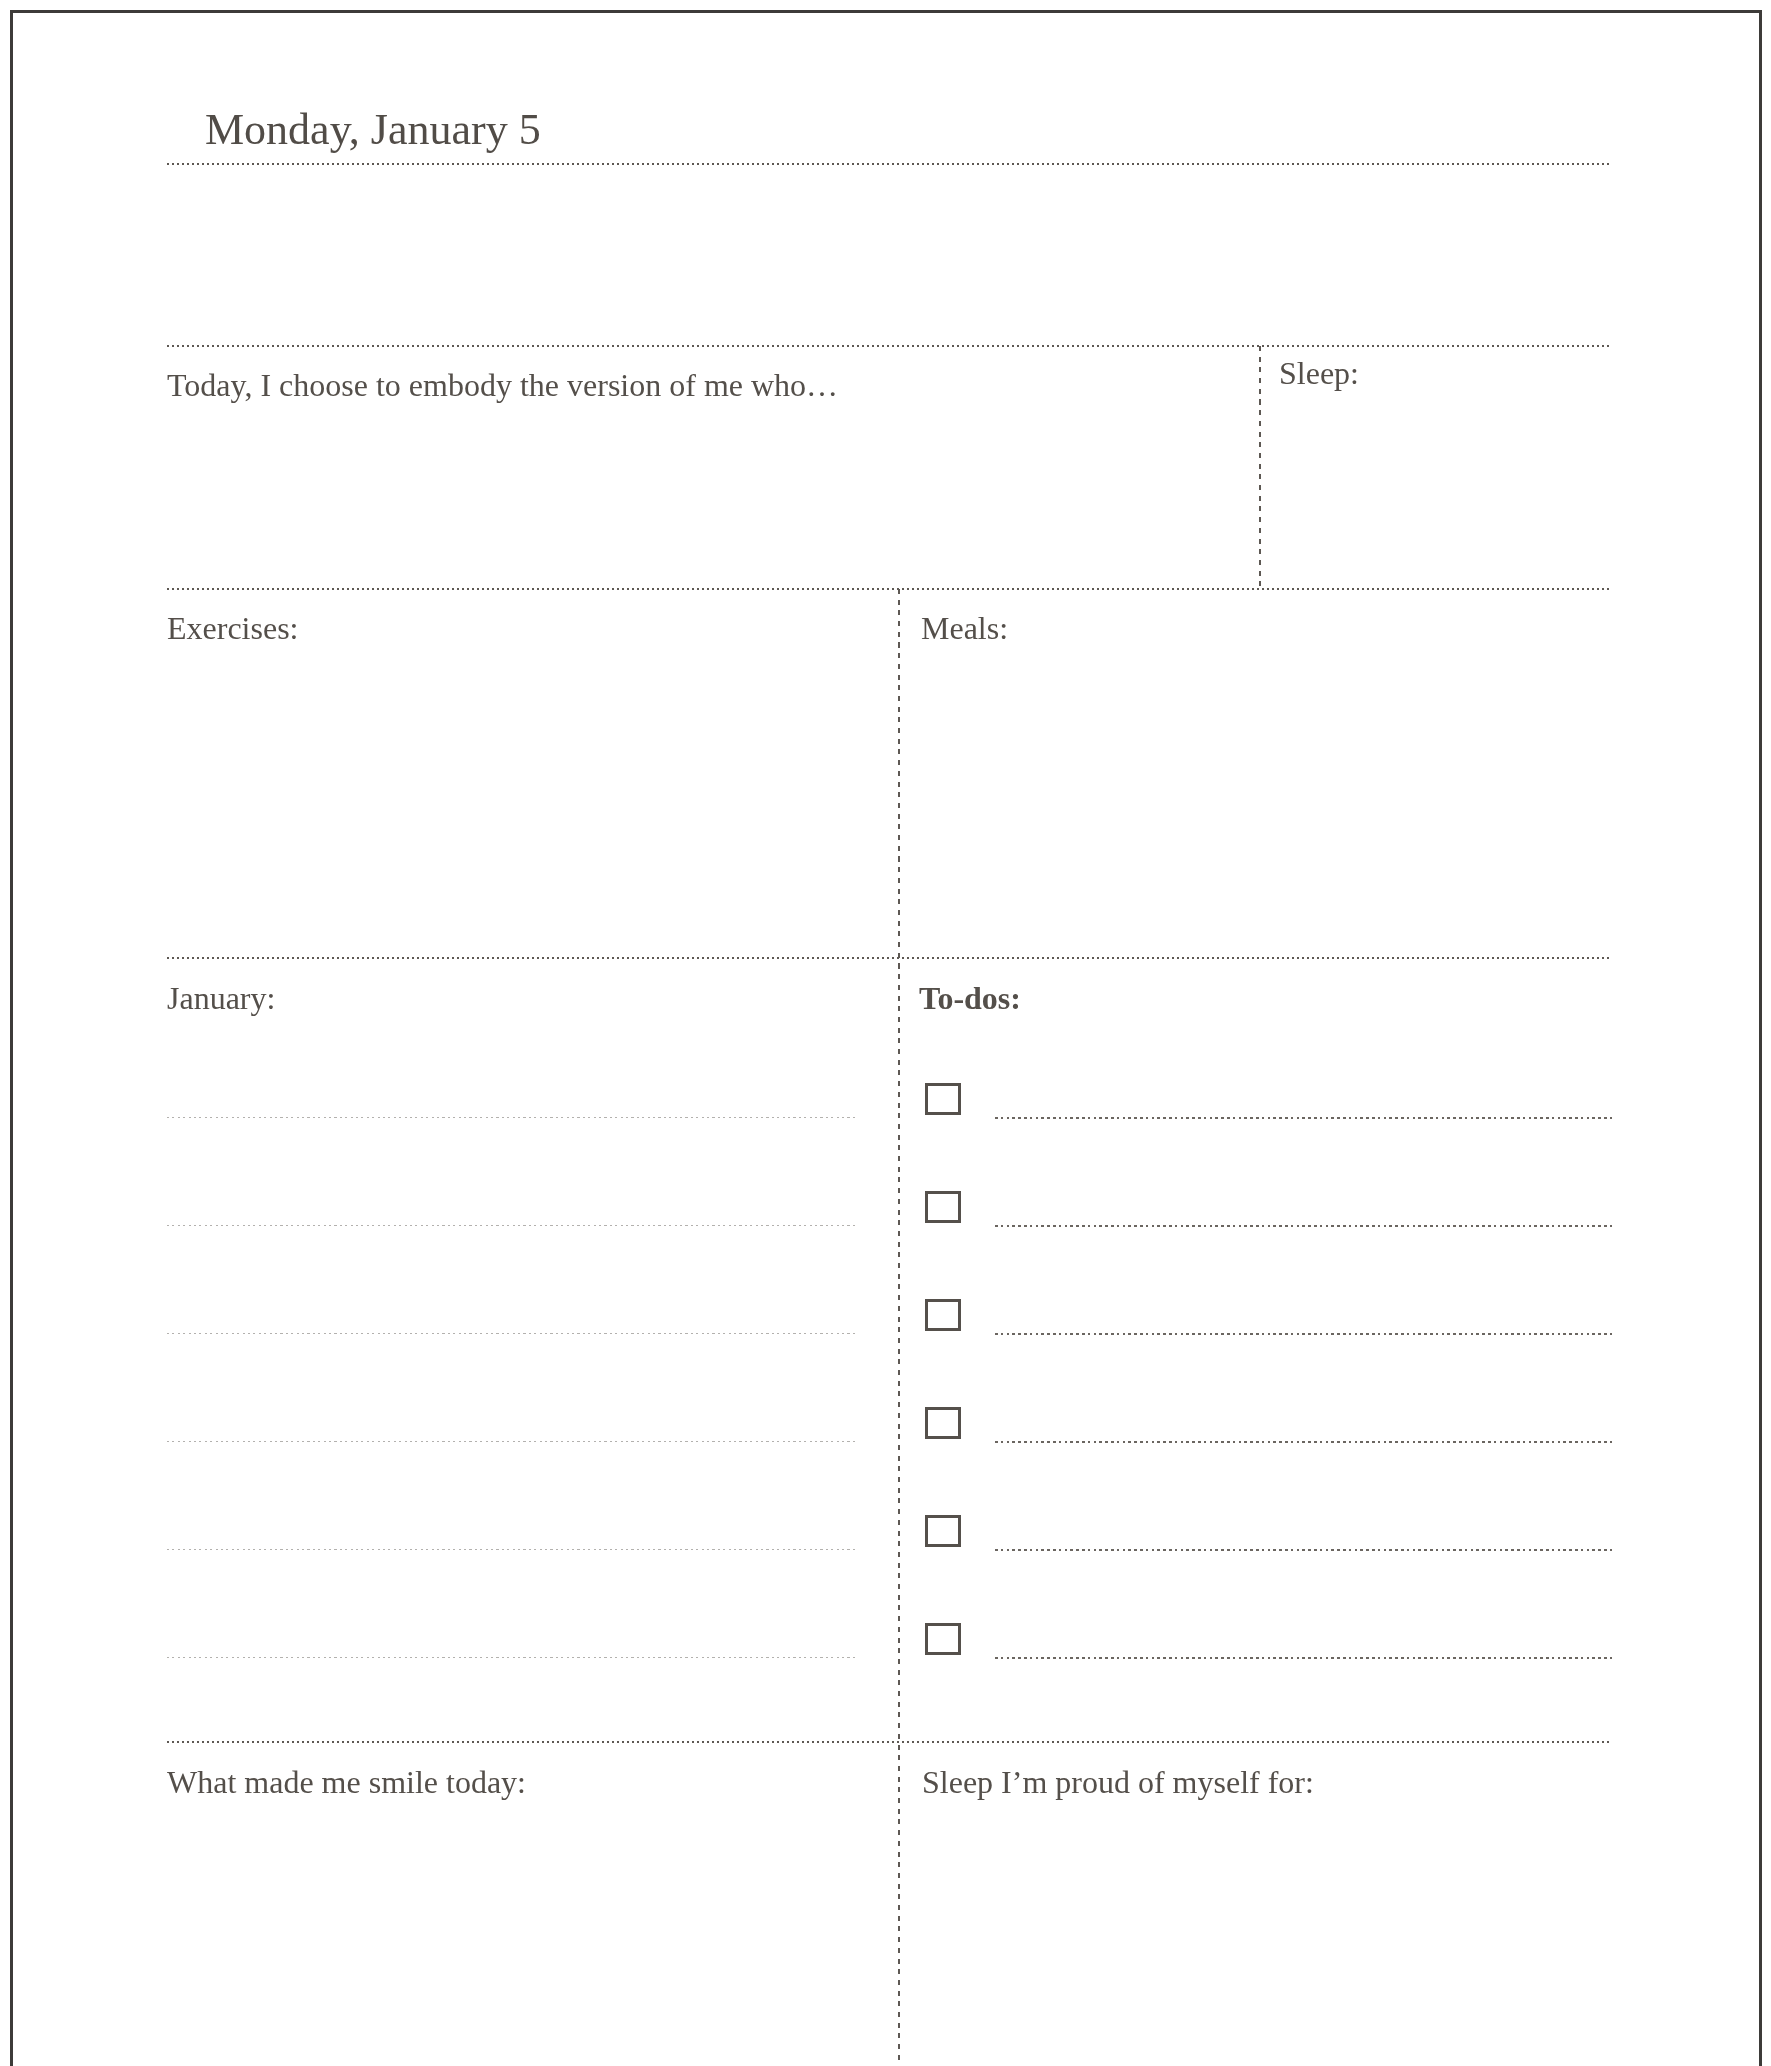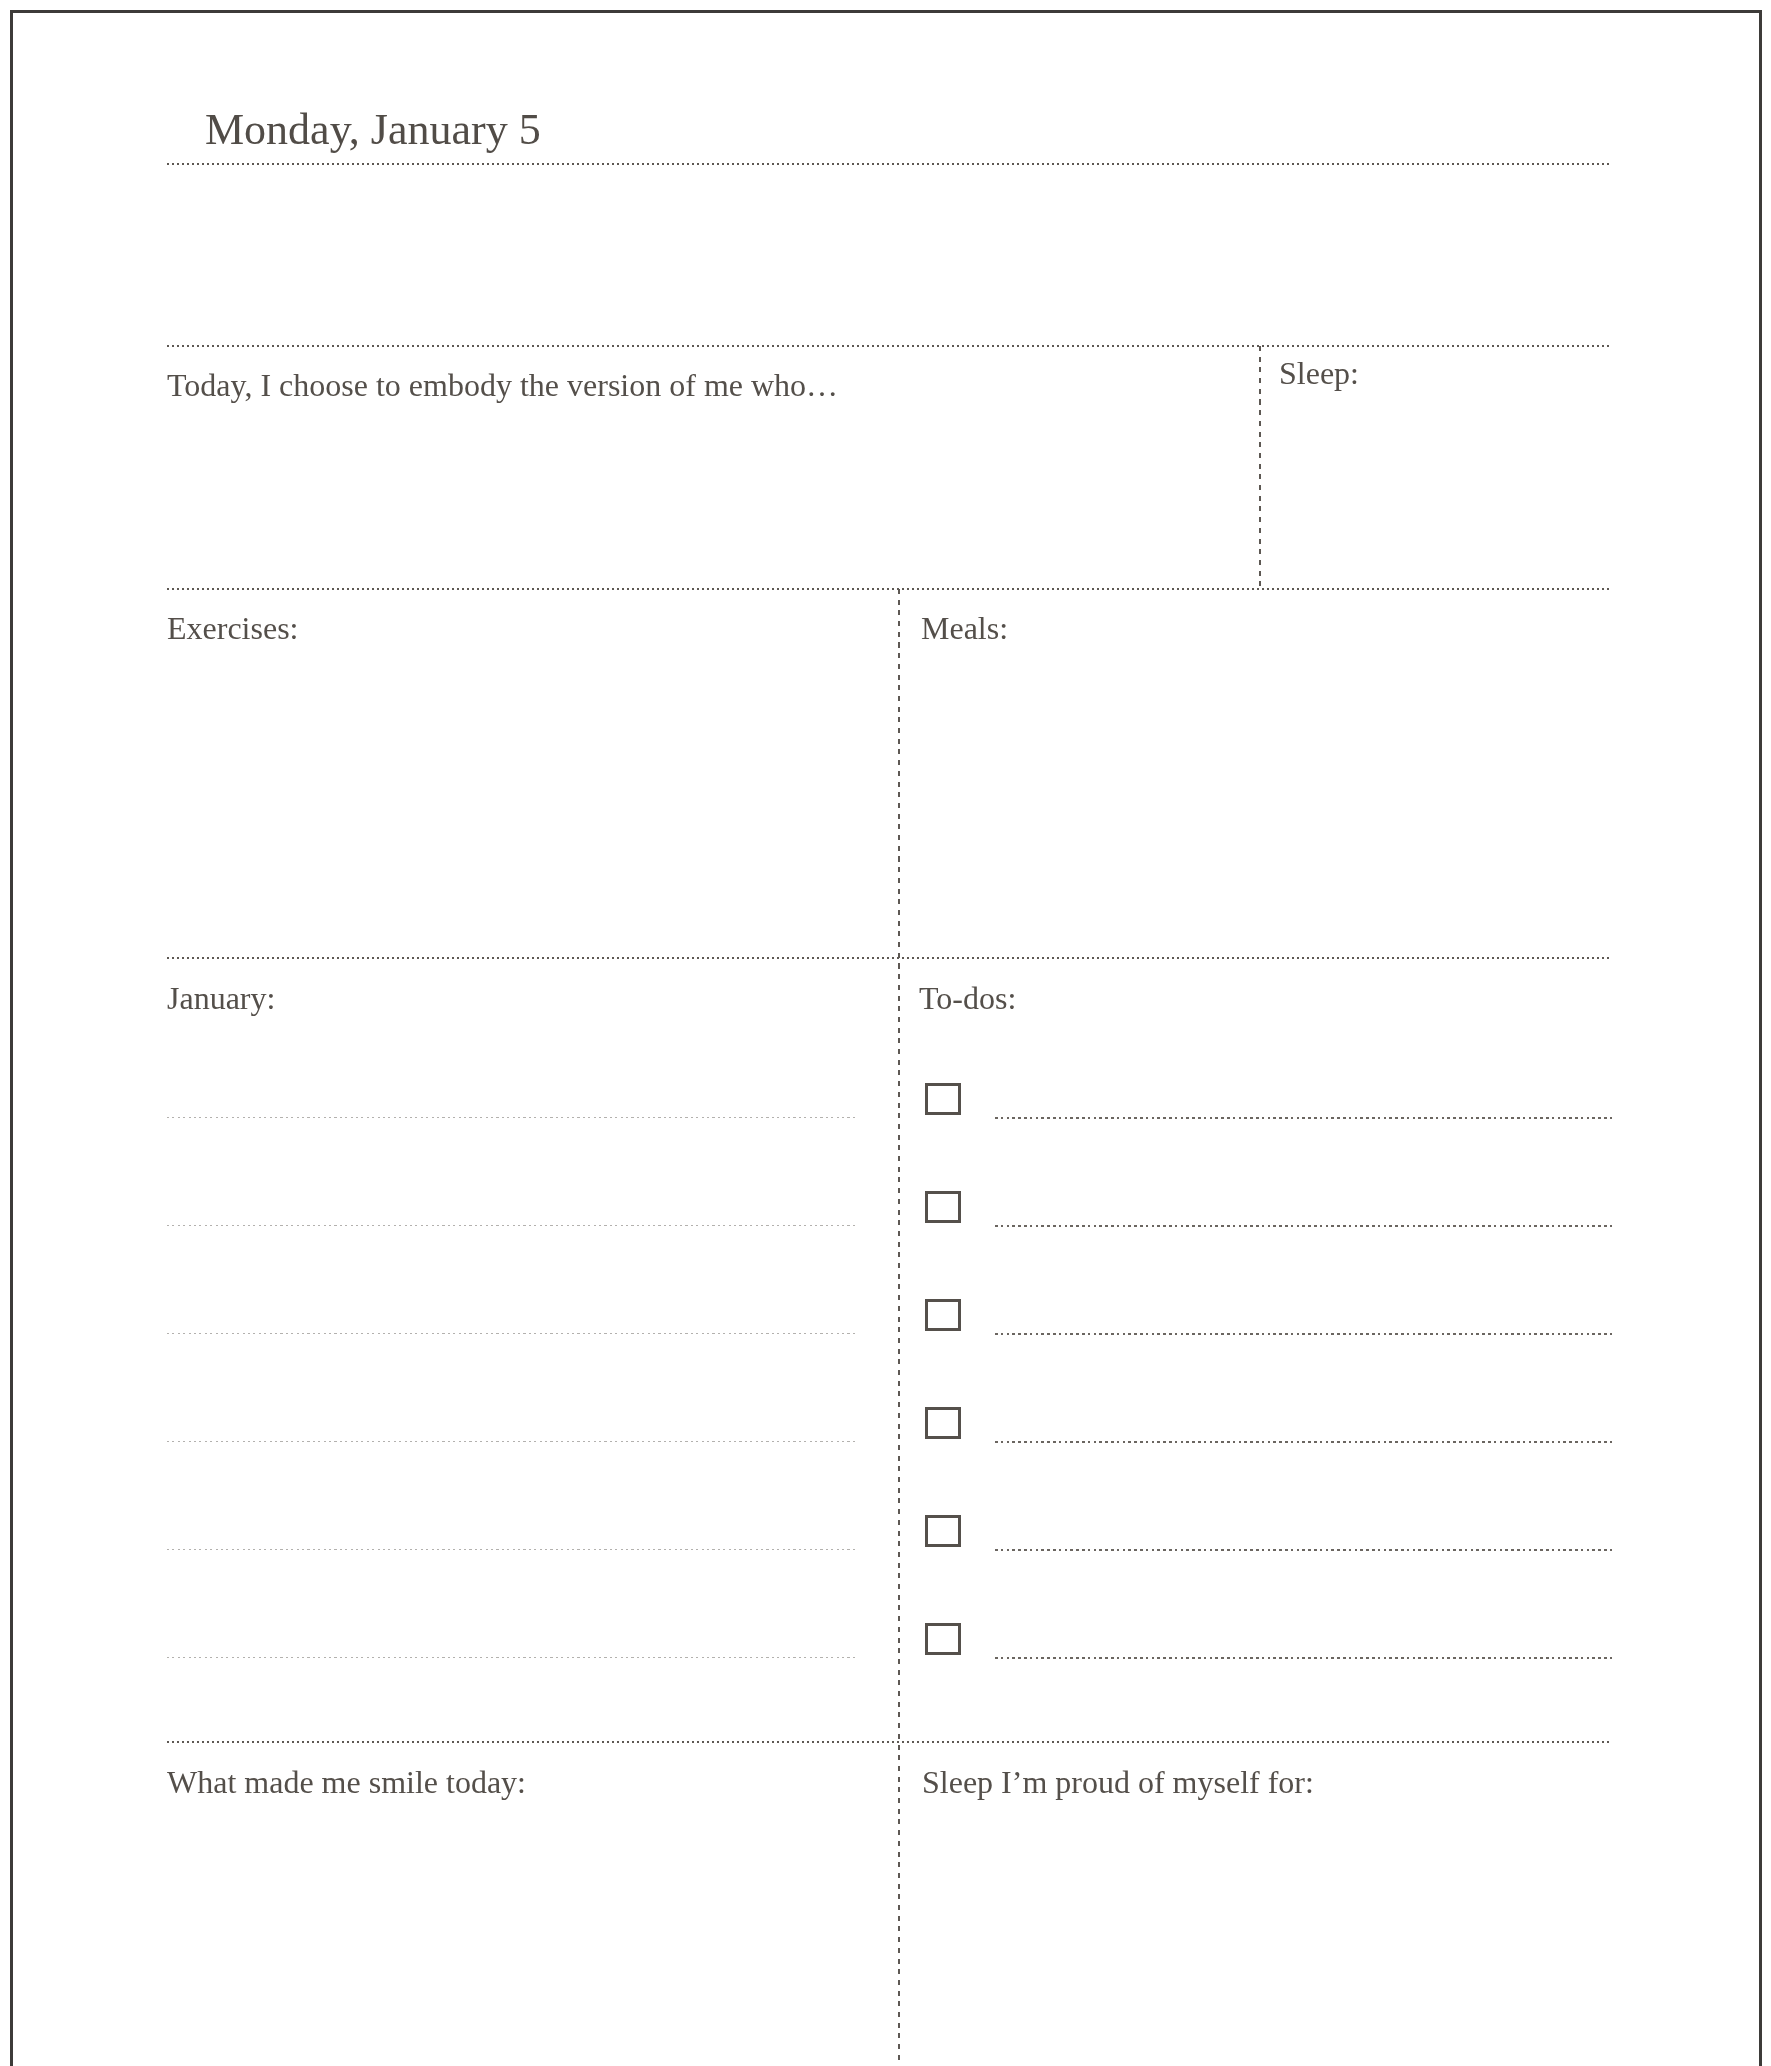--- a/index.html
+++ b/index.html
@@ -68,21 +68,21 @@
   <div class="vline" style="left:1259px;top:346px;height:243px;"></div>
   <div class="label" style="left:1279px;top:351px;">Sleep:</div>
 
   <div class="hline" style="top:588px;"></div>
   <div class="label" style="left:167px;top:606px;">Exercises:</div>
   <div class="label" style="left:921px;top:606px;">Meals:</div>
   <div class="vline" style="left:898px;top:589px;height:1541px;"></div>
 
   <div class="hline" style="top:957px;"></div>
   <div class="label" style="left:167px;top:976px;">January:</div>
-  <div class="label" style="left:919px;top:976px;">To-dos:</div>
+  <div class="label" style="left:919px;top:976px;font-weight:bold;">To-dos:</div>
 
   <div class="write-line-light" style="top:1117px;"></div>
   <div class="write-line-light" style="top:1225px;"></div>
   <div class="write-line-light" style="top:1333px;"></div>
   <div class="write-line-light" style="top:1441px;"></div>
   <div class="write-line-light" style="top:1549px;"></div>
   <div class="write-line-light" style="top:1657px;"></div>
 
   <div class="checkbox" style="top:1083px;"></div>
   <div class="write-line-dark" style="top:1117px;"></div>

